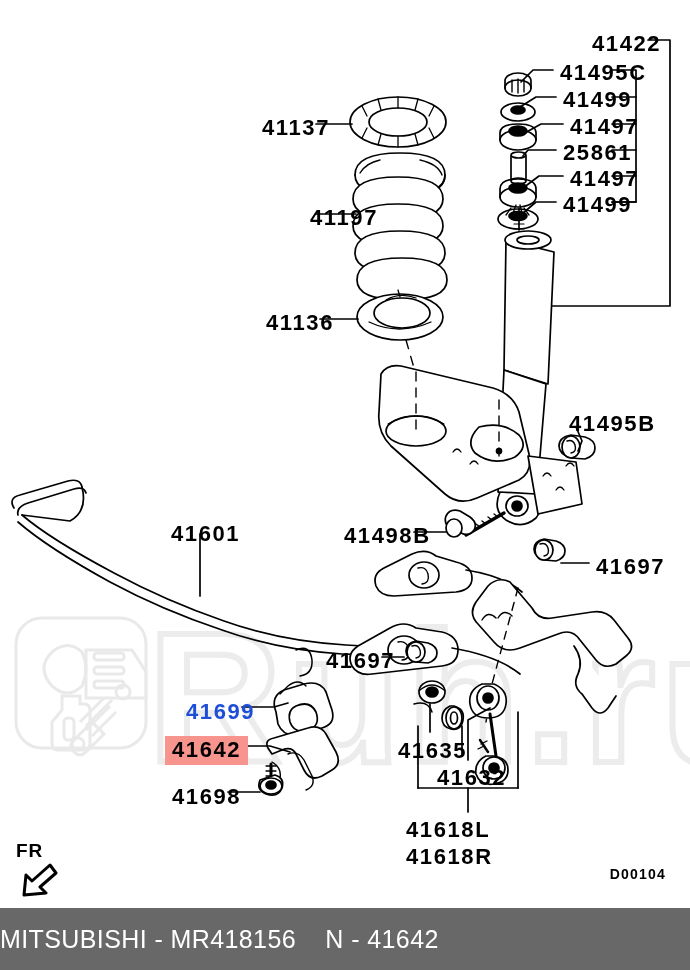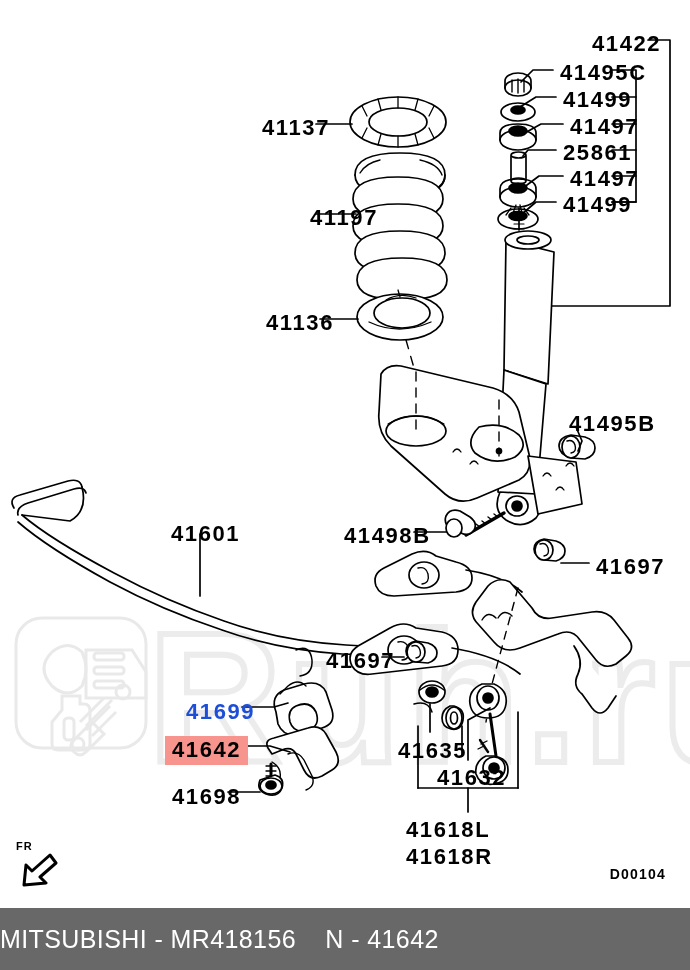--- a/index.html
+++ b/index.html
@@ -56,21 +56,21 @@
 
   
   #fr-marker {
     position: absolute;
     left: 16px;
     top: 840px;
     z-index: 5;
   }
   #fr-marker .fr-text {
     font-family: "Liberation Sans", sans-serif;
-    font-size: 11px;
+    font-size: 19px;
     font-weight: 700;
     letter-spacing: 1px;
     color: #000;
     display: block;
     margin-bottom: 1px;
   }
 
   
   #drawing-code {
     position: absolute;

